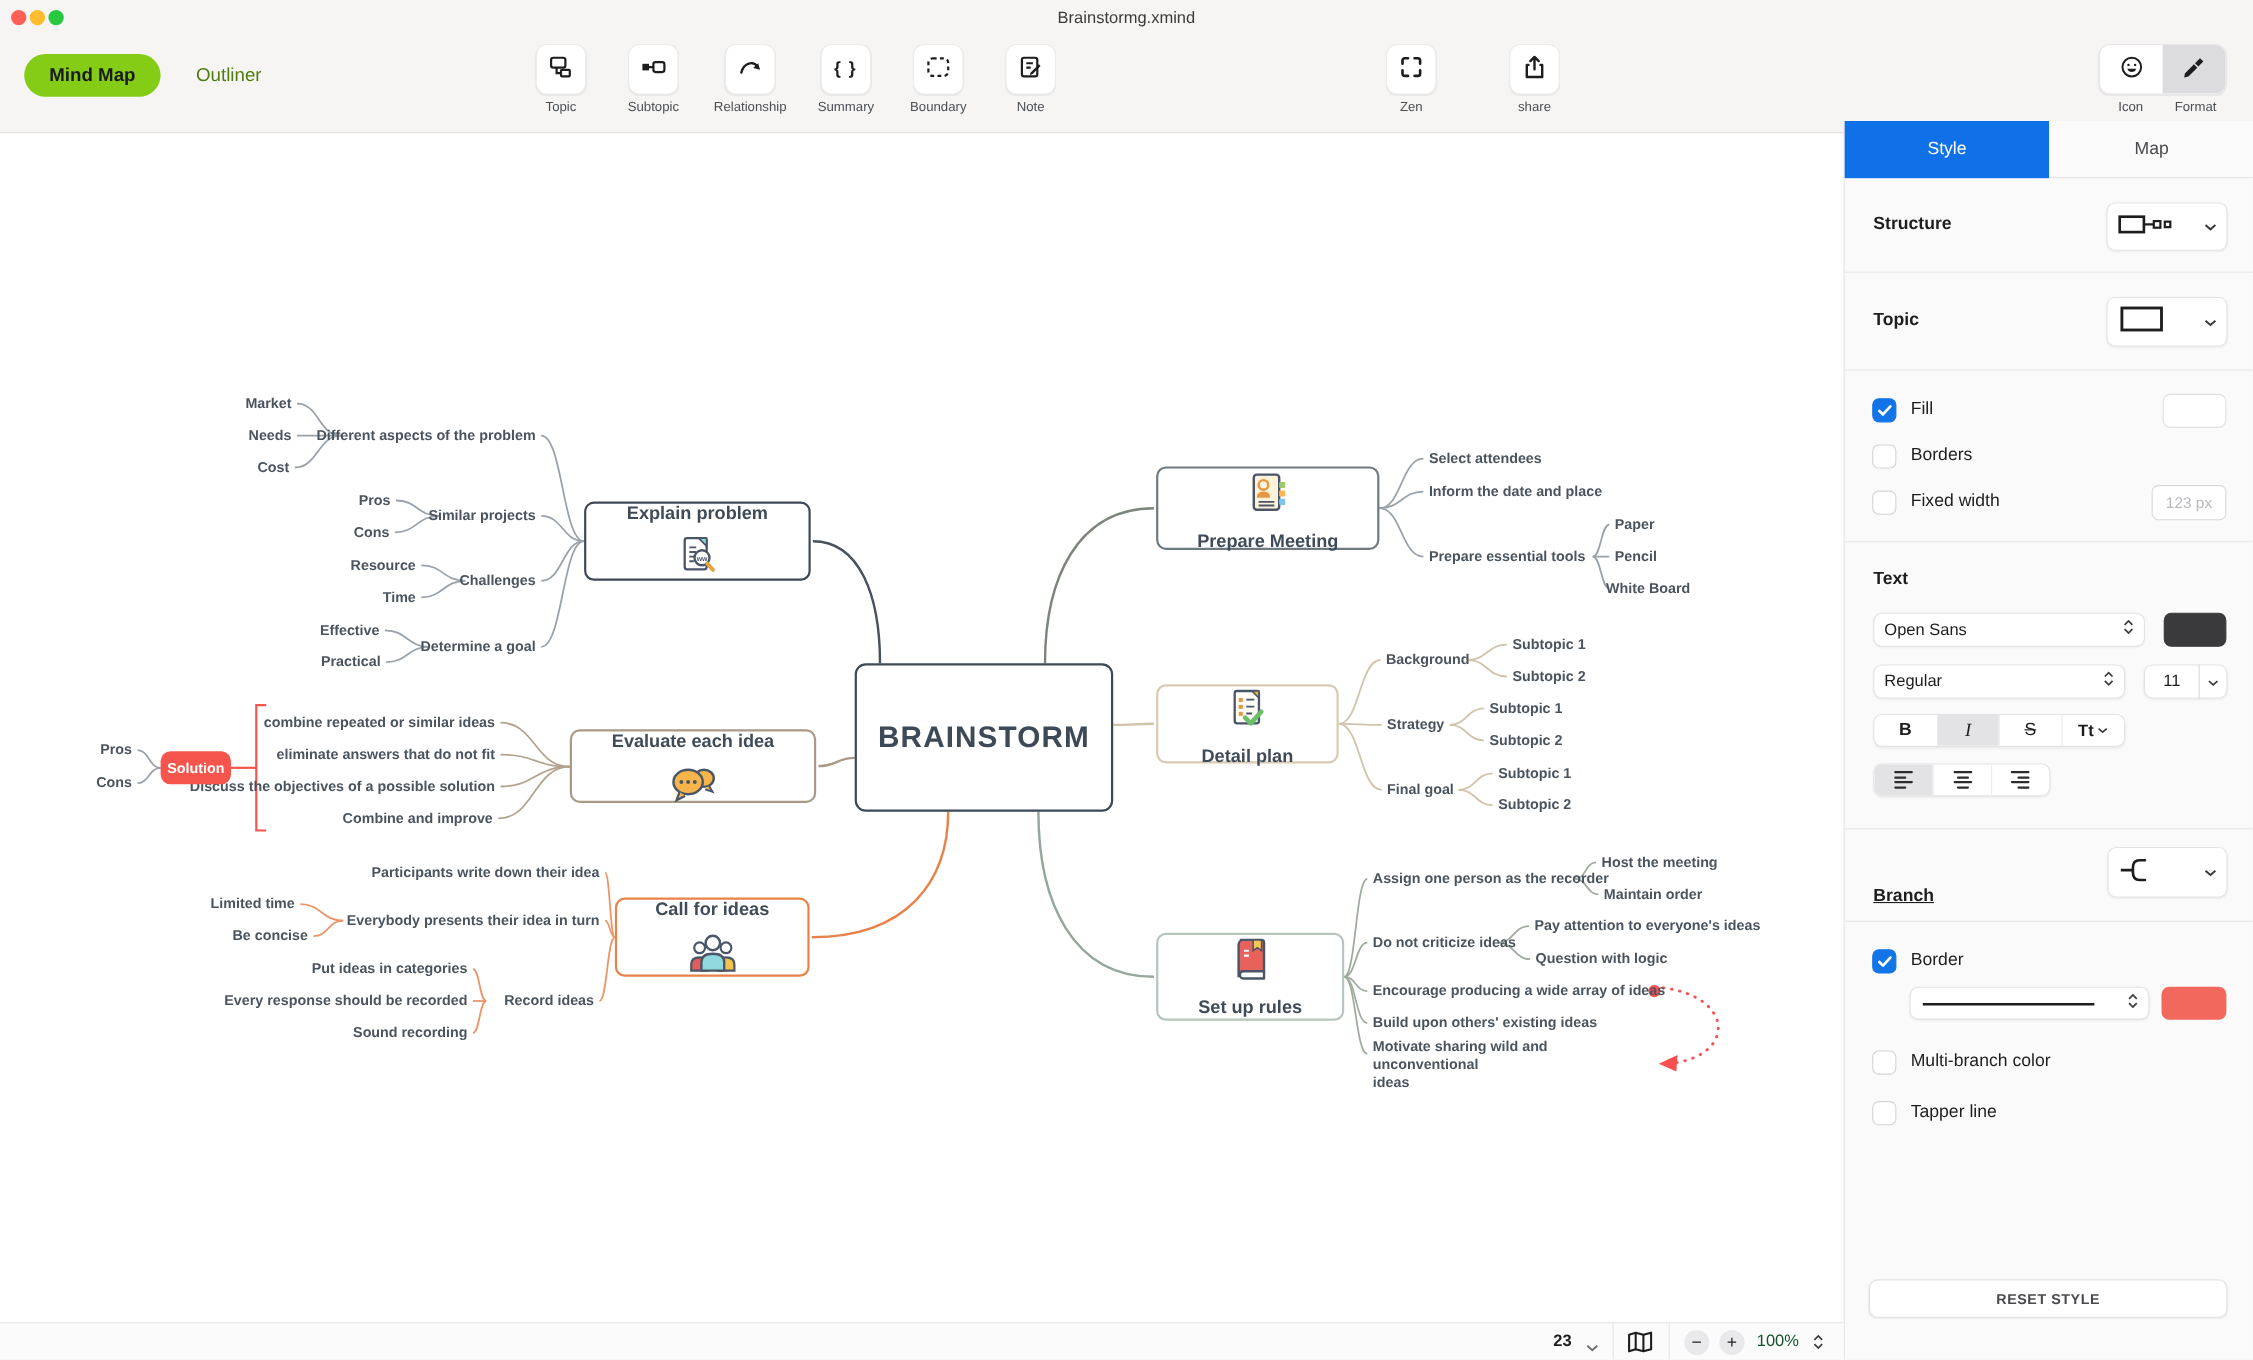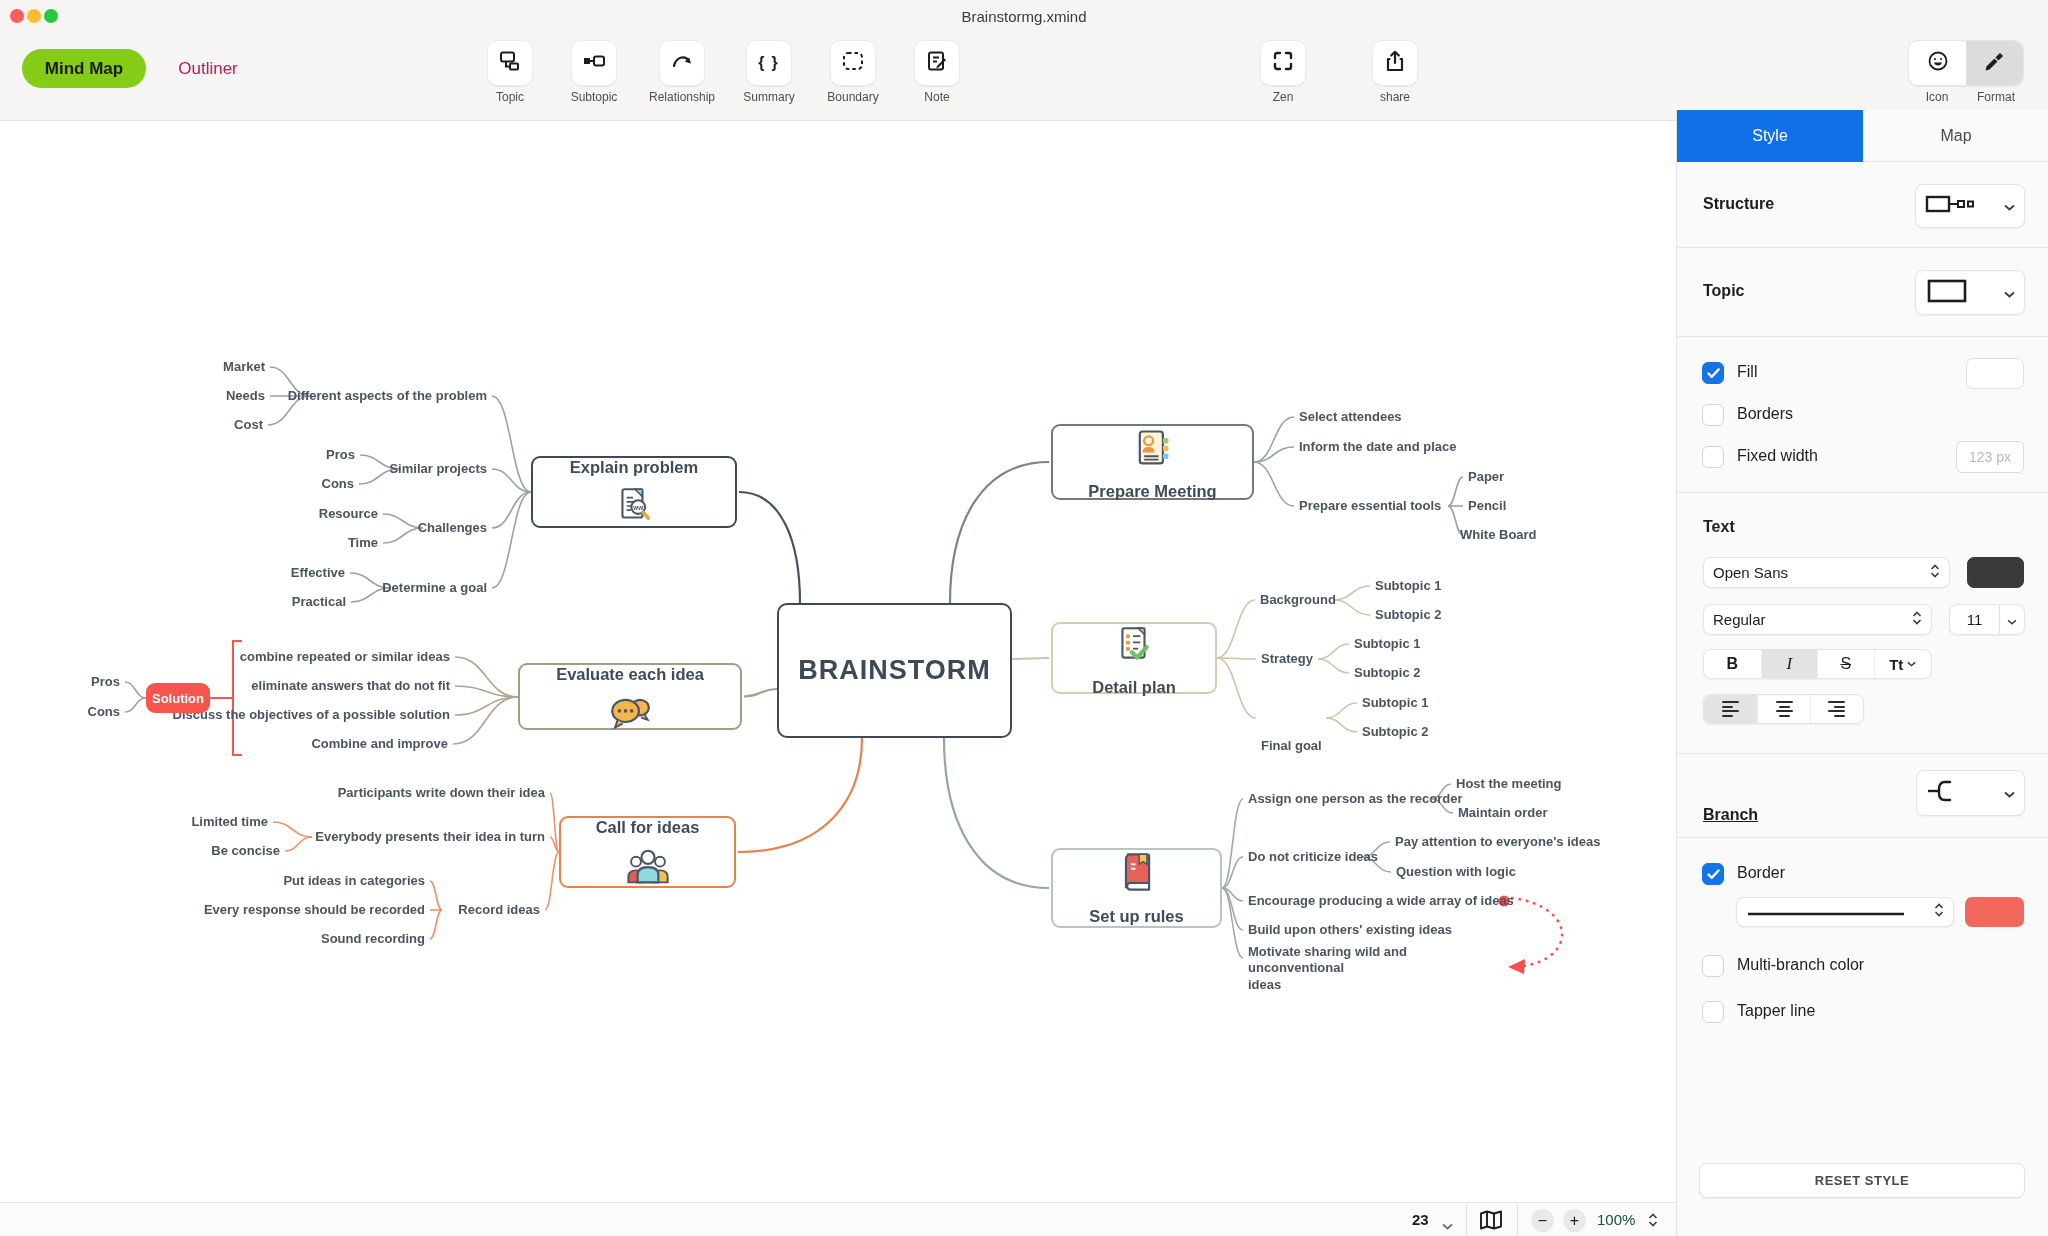--- a/index.html
+++ b/index.html
@@ -4,21 +4,21 @@
 <style>
   * { margin:0; padding:0; box-sizing:border-box; }
   body { font-family:"Liberation Sans",sans-serif; background:#e9e9e9; }
   .app { position:relative; width:2048px; height:1236px; background:#fff; overflow:hidden; }
 
   
   .topbar { position:absolute; left:0; top:0; width:2048px; height:121px; background:#f6f5f4; border-bottom:1px solid #e2e2e2; z-index:5;text-decoration:underline; }
   .tl { position:absolute; top:9px; width:14px; height:14px; border-radius:50%; }
   .win-title { position:absolute; top:8px; left:0; width:2048px; text-align:center; font-size:15px; font-weight:500; color:#3a3a3a; }
   .viewtab-pill { position:absolute; left:22px; top:49px; width:124px; height:39px; background:#84cc16; border-radius:20px; display:flex; align-items:center; justify-content:center; font-size:17px; font-weight:600; color:#1a1a1c; }
-  .viewtab-plain { position:absolute; left:160px; top:49px; width:96px; height:39px; display:flex; align-items:center; justify-content:center; font-size:17px; color:#be185d; }
+  .viewtab-plain { position:absolute; left:160px; top:49px; width:96px; height:39px; display:flex; align-items:center; justify-content:center; font-size:17px; color:#4d7c0f; }
   .tbtn { position:absolute; top:40px; width:46px; height:46px; margin-left:-23px; background:#fff; border:1px solid #ebebec; border-radius:10px; box-shadow:0 1px 1px rgba(0,0,0,.06); display:flex; align-items:center; justify-content:center; }
   .tlabel { position:absolute; top:90px; width:110px; margin-left:-55px; text-align:center; font-size:12px; color:#4b4f54; }
   .seg-corner { position:absolute; left:1908px; top:40px; width:116px; height:46px; background:#fff; border:1px solid #e6e6e8; border-radius:10px; box-shadow:0 1px 1px rgba(0,0,0,.06); display:flex; overflow:hidden; }
   .seg-corner > div { width:58px; display:flex; align-items:center; justify-content:center; }
   .seg-corner .on { background:#dcdcde; }
   .brace { font-size:16px; font-weight:700; color:#1d1d1f; letter-spacing:2px; }
 
   
   .canvas { position:absolute; left:0; top:110px; width:1676px; height:1092px; background:#ffffff; z-index:1; }
   #mm-layer { position:absolute; left:0; top:0; width:2048px; height:1236px; z-index:2; pointer-events:none; }
@@ -319,21 +319,21 @@
       <div class="mm-label" style="left: 1299px; top: 506px;">Prepare essential tools</div>
       <div class="mm-label" style="left: 1468px; top: 477px;">Paper</div>
       <div class="mm-label" style="left: 1468px; top: 506px;">Pencil</div>
       <div class="mm-label" style="left: 1460px; top: 535px;">White Board</div>
       <div class="mm-label" style="left: 1260px; top: 600px;">Background</div>
       <div class="mm-label" style="left: 1375px; top: 586px;">Subtopic 1</div>
       <div class="mm-label" style="left: 1375px; top: 615px;">Subtopic 2</div>
       <div class="mm-label" style="left: 1261px; top: 659px;">Strategy</div>
       <div class="mm-label" style="left: 1354px; top: 644px;">Subtopic 1</div>
       <div class="mm-label" style="left: 1354px; top: 673px;">Subtopic 2</div>
-      <div class="mm-label" style="left: 1261px; top: 746px;">Final goal</div>
+      <div class="mm-label" style="left: 1261px; top: 718px;">Final goal</div>
       <div class="mm-label" style="left: 1362px; top: 703px;">Subtopic 1</div>
       <div class="mm-label" style="left: 1362px; top: 732px;">Subtopic 2</div>
       <div class="mm-label" style="left: 1248px; top: 799px;">Assign one person as the recorder</div>
       <div class="mm-label" style="left: 1456px; top: 784px;">Host the meeting</div>
       <div class="mm-label" style="left: 1458px; top: 813px;">Maintain order</div>
       <div class="mm-label" style="left: 1248px; top: 857px;">Do not criticize ideas</div>
       <div class="mm-label" style="left: 1395px; top: 842px;">Pay attention to everyone's ideas</div>
       <div class="mm-label" style="left: 1396px; top: 872px;">Question with logic</div>
       <div class="mm-label" style="left: 1248px; top: 901px;">Encourage producing a wide array of ideas</div>
       <div class="mm-label" style="left: 1248px; top: 930px;">Build upon others' existing ideas</div>

